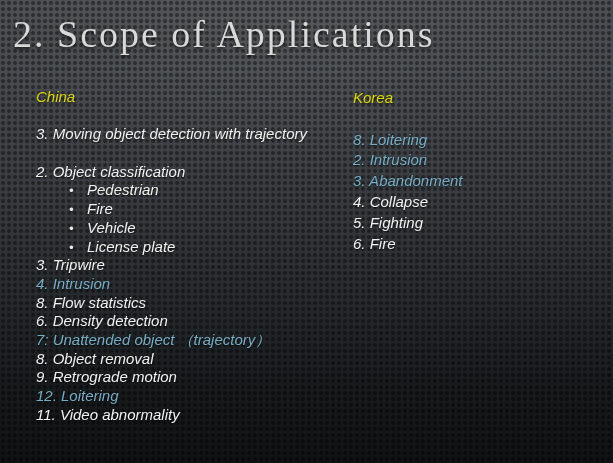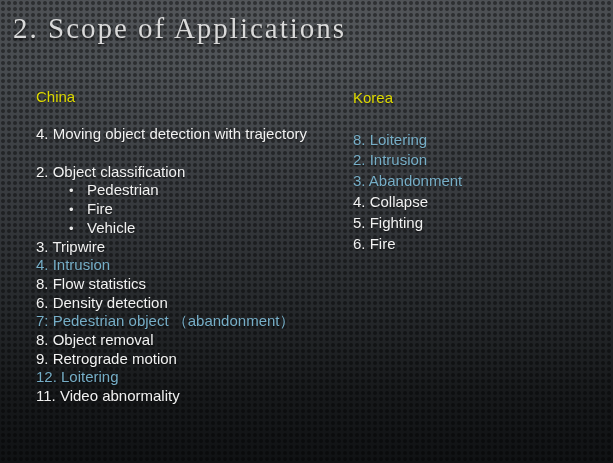--- a/index.html
+++ b/index.html
@@ -15,34 +15,35 @@
       linear-gradient(180deg, #4b4e52 0%, #464a4e 15%, #383b3f 42%, #272a2d 65%, #17191b 85%, #101214 100%);
     background-size: 6px 6px, 100% 100%, 100% 100%;
     font-family: "Liberation Sans", sans-serif;
   }
   .slide-title {
     position: absolute;
     left: 13px;
     top: 12px;
     font-family: "Liberation Serif", serif;
     font-weight: normal;
-    font-size: 29px;
+    font-size: 38px;
     letter-spacing: 2px;
     color: var(--title-color, #d9d9d9);
     text-shadow: 0 2px 3px rgba(0,0,0,0.65);
     margin: 0;
     white-space: nowrap;
   }
   .column {
     position: absolute;
     top: 88px;
     font-size: 15px;
     color: var(--body-color, #f1f1f1);
     text-shadow: 0 1px 2px rgba(0,0,0,0.55);
     white-space: nowrap;
+    font-style: italic;
   }
   .col-china { left: 36px; width: 315px; }
   .col-korea { left: 353px; width: 235px; }
   .col-china .line { height: 18.7px; line-height: 18.7px; }
   .col-korea .line { height: 20.8px; line-height: 20.8px; }
   .line.heading   { color: var(--heading-color, #ddd900); }
   .line.highlight { color: var(--highlight-color, #76aec7); }
   .line.bullet    { padding-left: 33px; }
   .bullet-glyph {
     display: inline-block;
@@ -53,31 +54,32 @@
 </style>
 </head>
 <body>
 
 <div class="slide">
   <h1 class="slide-title">2. Scope of Applications</h1>
 
   <div class="column col-china">
       <div class="line heading">China</div>
       <div class="line blank"></div>
-      <div class="line normal">4. Moving object detection with trajectory</div>
+      <div class="line normal">3. Moving object detection with trajectory</div>
       <div class="line blank"></div>
       <div class="line normal">2. Object classification</div>
       <div class="line bullet"><span class="bullet-glyph">•</span><span>Pedestrian</span></div>
       <div class="line bullet"><span class="bullet-glyph">•</span><span>Fire</span></div>
       <div class="line bullet"><span class="bullet-glyph">•</span><span>Vehicle</span></div>
+      <div class="line bullet"><span class="bullet-glyph">•</span><span>License plate</span></div>
       <div class="line normal">3. Tripwire</div>
       <div class="line highlight">4. Intrusion</div>
       <div class="line normal">8. Flow statistics</div>
       <div class="line normal">6. Density detection</div>
-      <div class="line highlight">7: Pedestrian object （abandonment）</div>
+      <div class="line highlight">7: Unattended object （trajectory）</div>
       <div class="line normal">8. Object removal</div>
       <div class="line normal">9. Retrograde motion</div>
       <div class="line highlight">12. Loitering</div>
       <div class="line normal">11. Video abnormality</div>
     </div>
 
   <div class="column col-korea">
       <div class="line heading">Korea</div>
       <div class="line blank"></div>
       <div class="line highlight">8. Loitering</div>

